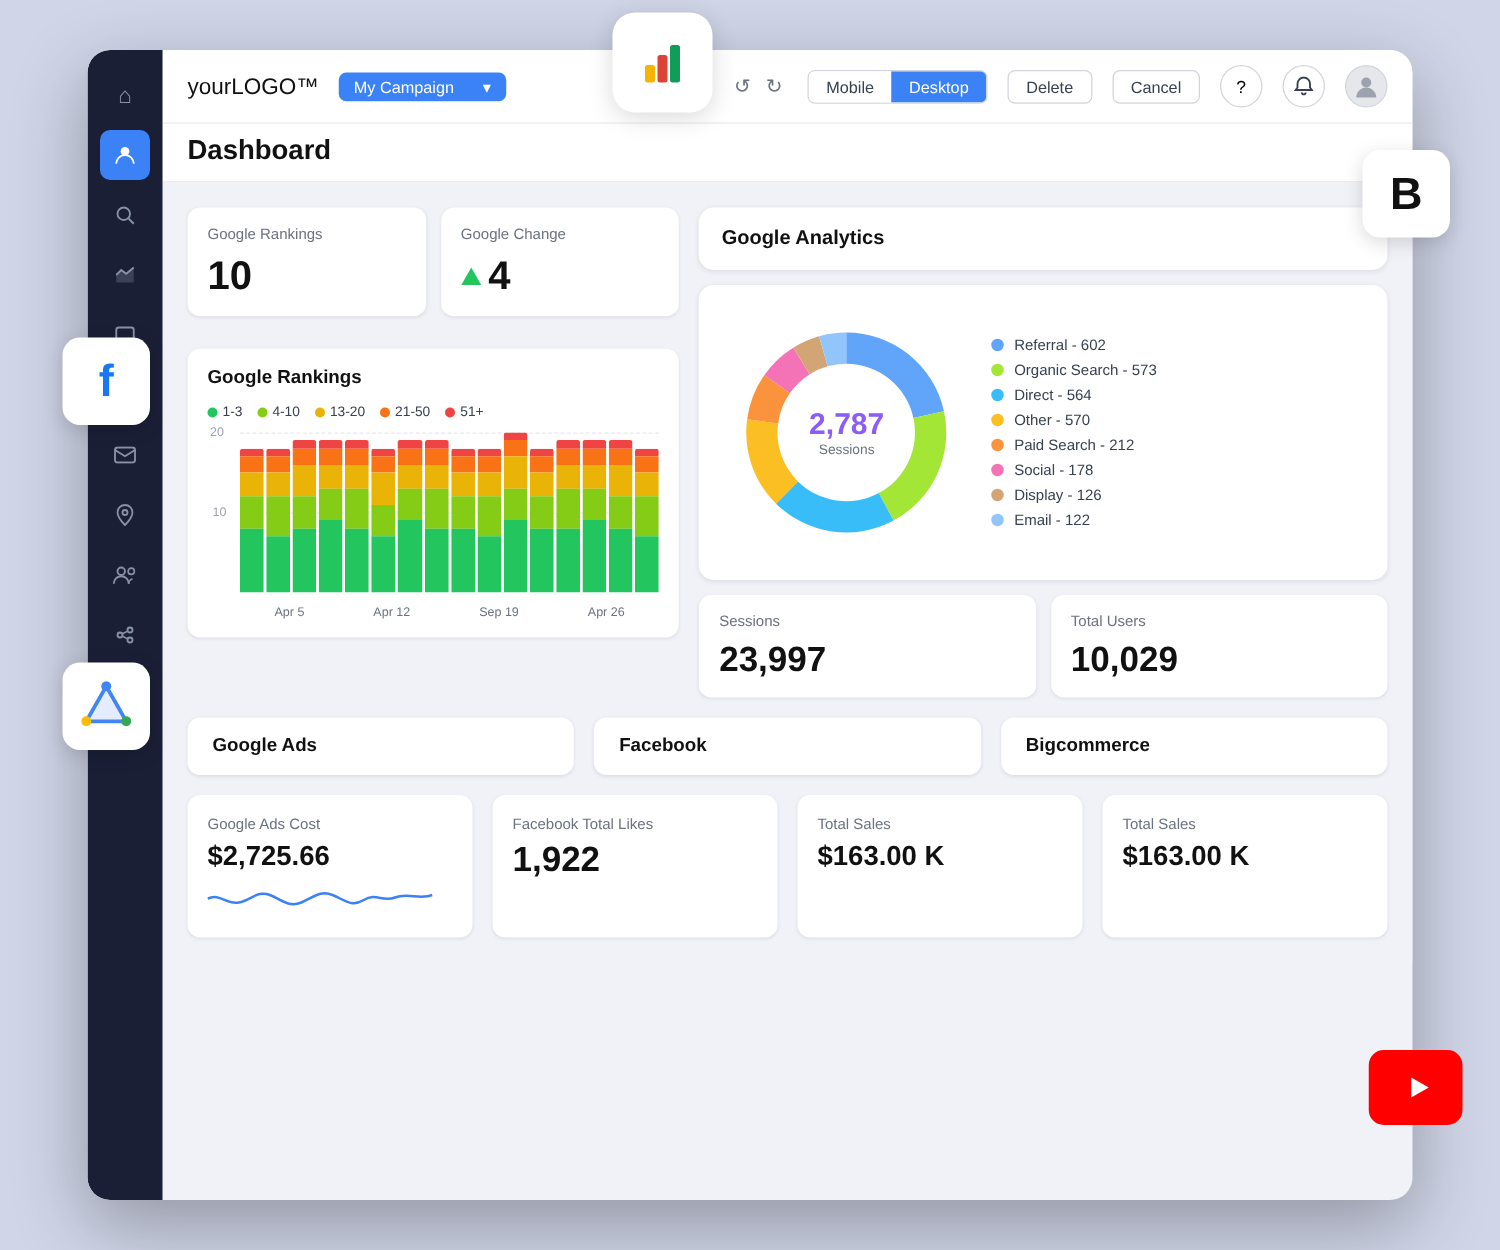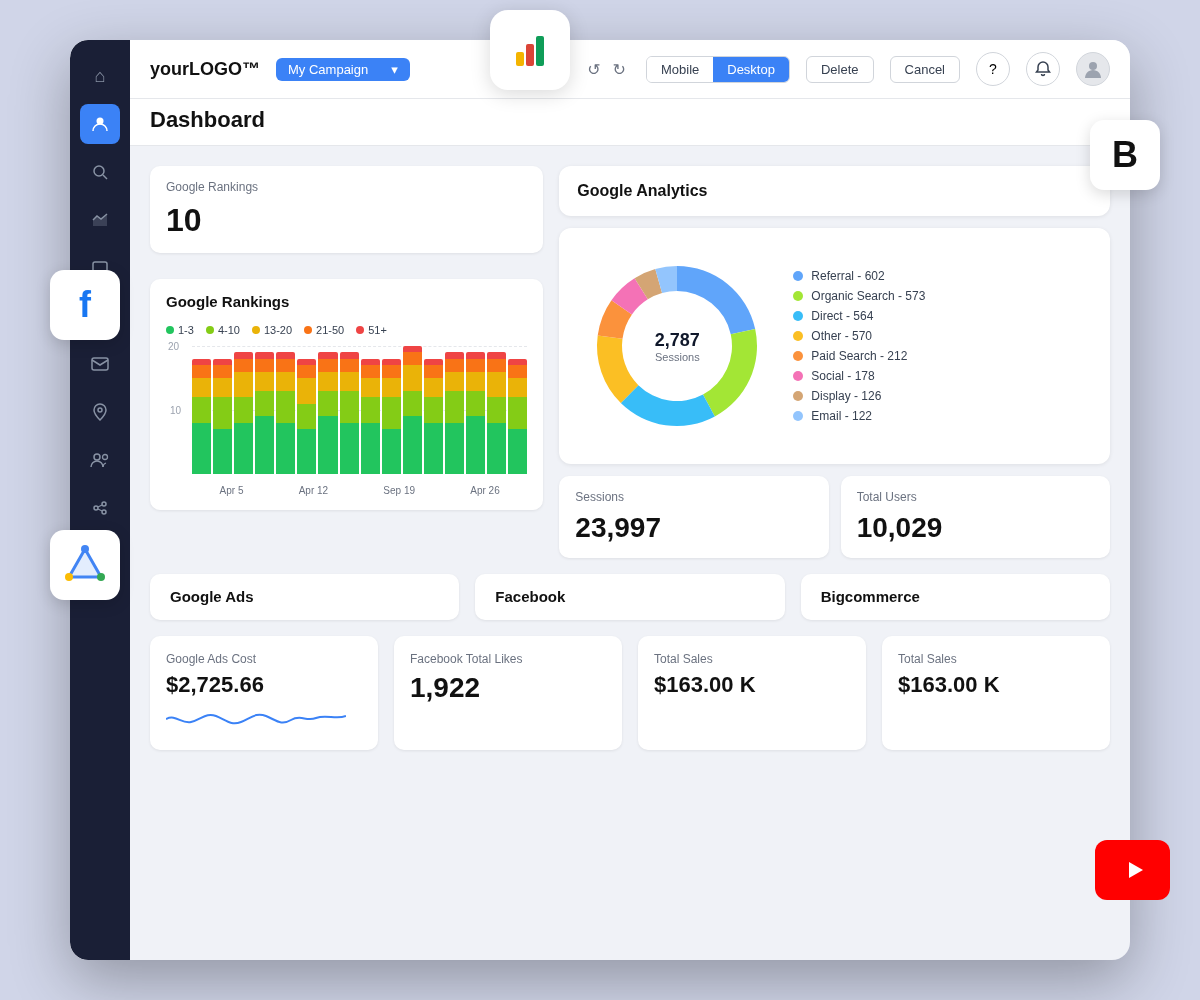--- a/index.html
+++ b/index.html
@@ -141,21 +141,21 @@
     .header {
       background: white;
       padding: 12px 20px;
       display: flex;
       align-items: center;
       gap: 16px;
       border-bottom: 1px solid #e5e7eb;
     }
     .logo-text {
       font-size: 18px;
-      font-weight: 700;
+      font-weight: 400;
       color: #111;
     }
     .campaign-badge {
       background: #3b82f6;
       color: white;
       padding: 4px 12px;
       border-radius: 6px;
       font-size: 13px;
       font-weight: 500;
       display: flex;
@@ -332,23 +332,23 @@
       flex-shrink: 0;
     }
     .donut-center {
       position: absolute;
       top: 50%;
       left: 50%;
       transform: translate(-50%, -50%);
       text-align: center;
     }
     .donut-value {
-      font-size: 18px;
+      font-size: 24px;
       font-weight: 700;
-      color: #0f172a;
+      color: #8b5cf6;
     }
     .donut-label {
       font-size: 11px;
       color: #6b7280;
     }
     .donut-legend {
       display: flex;
       flex-direction: column;
       gap: 6px;
     }
@@ -591,20 +591,27 @@
 
         <div class="dashboard-row">
 
           <div style="flex:1; display:flex; flex-direction:column; gap:12px;">
 
             <div class="metric-row">
               <div class="metric-card">
                 <div class="metric-label">Google Rankings</div>
                 <div class="metric-value">10</div>
               </div>
+              <div class="metric-card">
+                <div class="metric-label">Google Change</div>
+                <div class="metric-value metric-value-with-icon">
+                  <div class="arrow-up"></div>
+                  <span>4</span>
+                </div>
+              </div>
             </div>
 
             <div class="bar-chart-card">
               <div class="card-title">Google Rankings</div>
               <div class="bar-chart-legend">
                 <div class="legend-item">
                   <div class="legend-dot" style="background:#22c55e;"></div>
                   <span>1-3</span>
                 </div>
                 <div class="legend-item">

